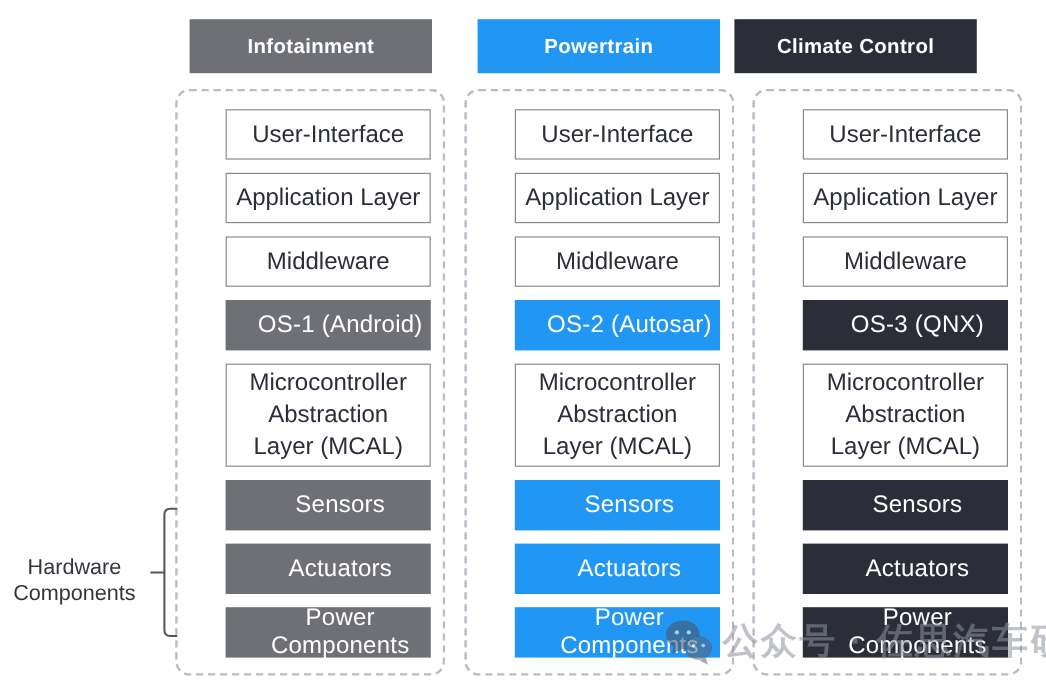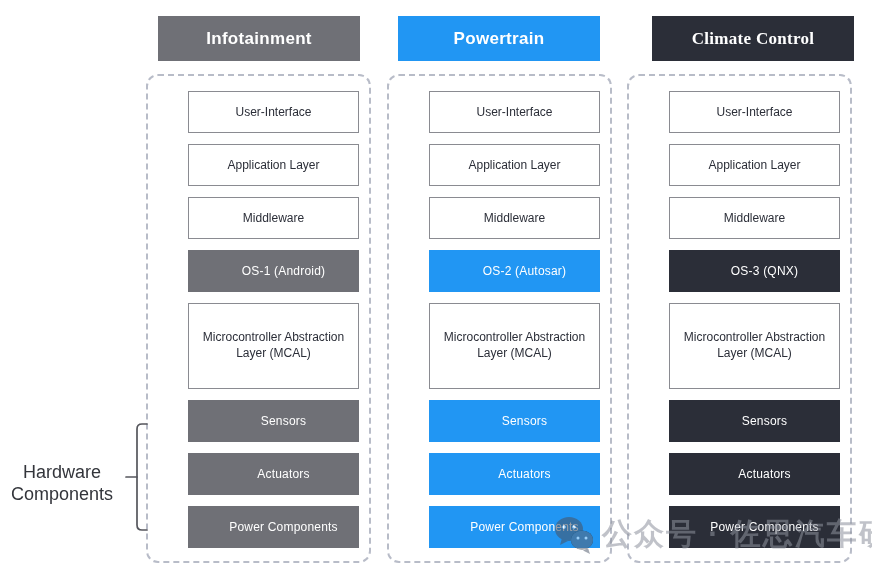--- a/index.html
+++ b/index.html
@@ -22,21 +22,21 @@
     align-items: center;
     justify-content: center;
     background: var(--accent);
     color: #ffffff;
     font-weight: bold;
     font-size: 17px;
     letter-spacing: 0.3px;
   }
   .hdr-0 { left: 158px; }
   .hdr-1 { left: 398px; }
-  .hdr-2 { left: 652px; font-family: Liberation Serif, serif; }
+  .hdr-2 { left: 612px; }
 
   
   .column {
     position: absolute;
     top: 74px;
     width: 225px;
     height: 489px;
     box-sizing: border-box;
     border: 2px dashed #B8BCC8;
     border-radius: 12px;
@@ -53,21 +53,21 @@
   .layer {
     flex: none;
     height: 42px;
     box-sizing: border-box;
     background: #ffffff;
     border: 1px solid #8A8B91;
     display: flex;
     align-items: center;
     justify-content: center;
     text-align: center;
-    font-size: 12px;
+    font-size: 20px;
     color: #2B2E38;
     margin-left: 30px;
   }
   .layer.tall { height: 86px; line-height: 1.32; padding: 0 10px; text-align: center; }
   .layer.hl {
     background: var(--accent);
     border: none;
     color: #ffffff;
     font-weight: normal;
     letter-spacing: 0.2px;

